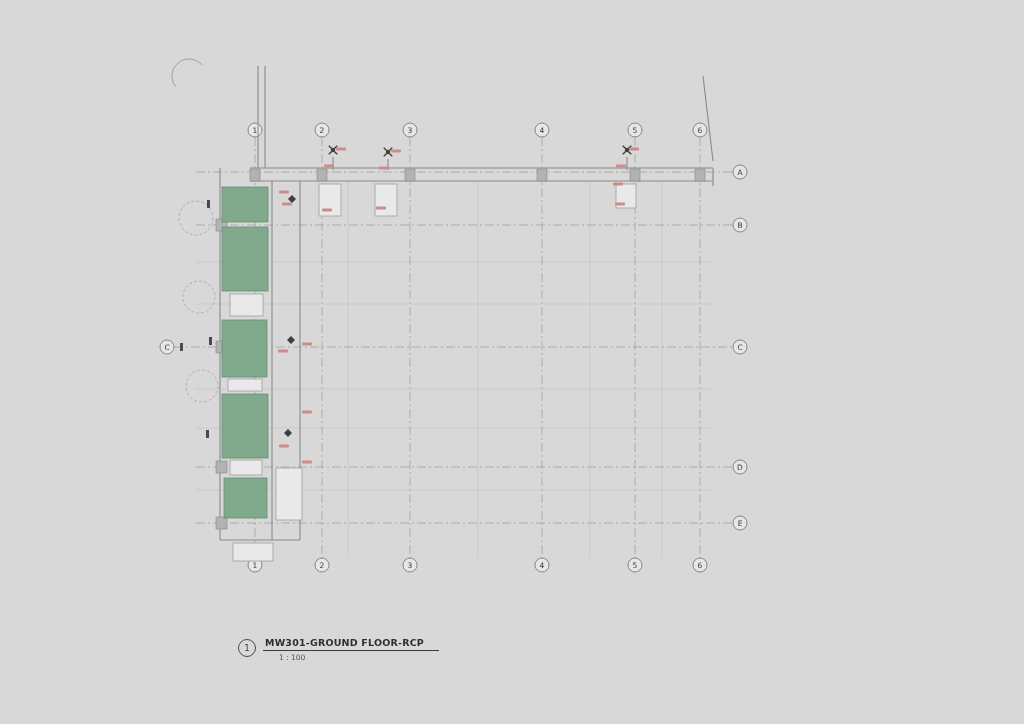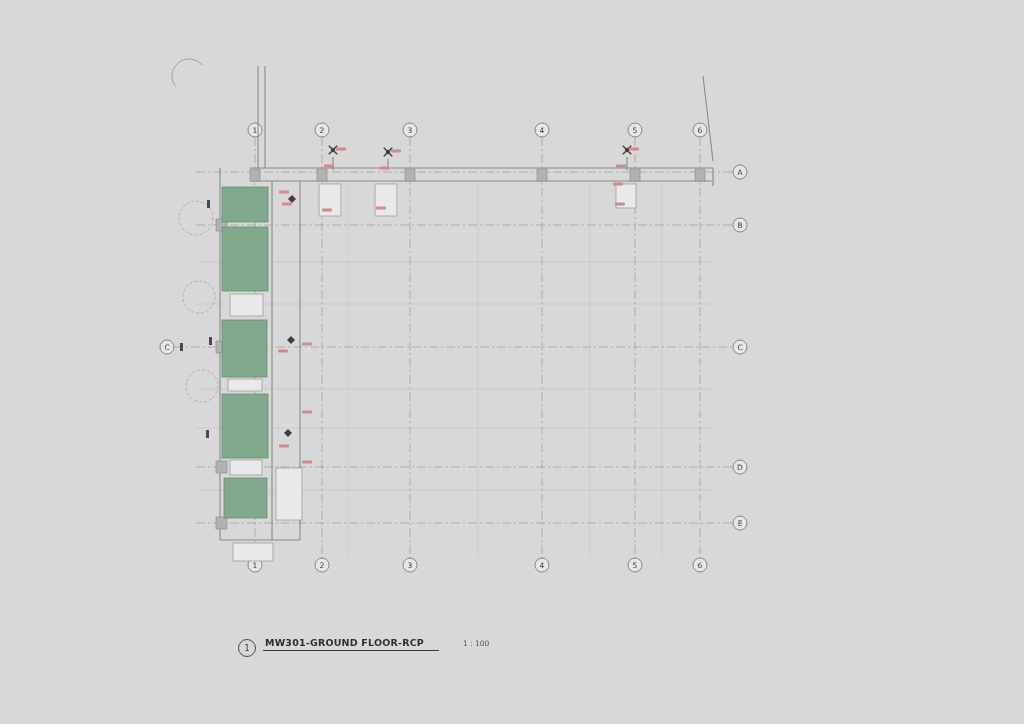--- a/index.html
+++ b/index.html
@@ -14,27 +14,27 @@
   .title-block{
     position:absolute;left:238px;top:637px;
     display:flex;align-items:flex-start;gap:7px;
   }
   .detail-circle{
     width:16px;height:16px;
     border:1.3px solid #4a4a4a;border-radius:50%;
     display:flex;align-items:center;justify-content:center;
     font-size:8px;color:#333;margin-top:2px;flex:0 0 auto;
   }
-  .title-col{display:flex;flex-direction:row;}
+  .title-col{display:flex;flex-direction:column;}
   .view-title{
     font-weight:bold;font-size:9.5px;color:#2e2e2e;letter-spacing:.2px;
     border-bottom:1.8px solid #3a3a3a;padding:0 14px 2px 2px;min-width:160px;
     white-space:nowrap;
   }
-  .view-scale{font-size:7.5px;color:#555;margin:2px 0 0 24px;}
+  .view-scale{font-size:7.5px;color:#555;margin:2px 0 0 16px;}
 </style>
 </head>
 <body style="background: rgb(216, 216, 216);">
 
 <svg id="plan" width="1024" height="724" viewBox="0 0 1024 724">
     <line x1="196" y1="262" x2="712" y2="262" stroke="#c5c5c5" stroke-width="0.6"></line>
     <line x1="196" y1="304" x2="712" y2="304" stroke="#c5c5c5" stroke-width="0.6"></line>
     <line x1="196" y1="389" x2="712" y2="389" stroke="#c5c5c5" stroke-width="0.6"></line>
     <line x1="196" y1="428" x2="712" y2="428" stroke="#c5c5c5" stroke-width="0.6"></line>
     <line x1="196" y1="490" x2="712" y2="490" stroke="#c5c5c5" stroke-width="0.6"></line>

